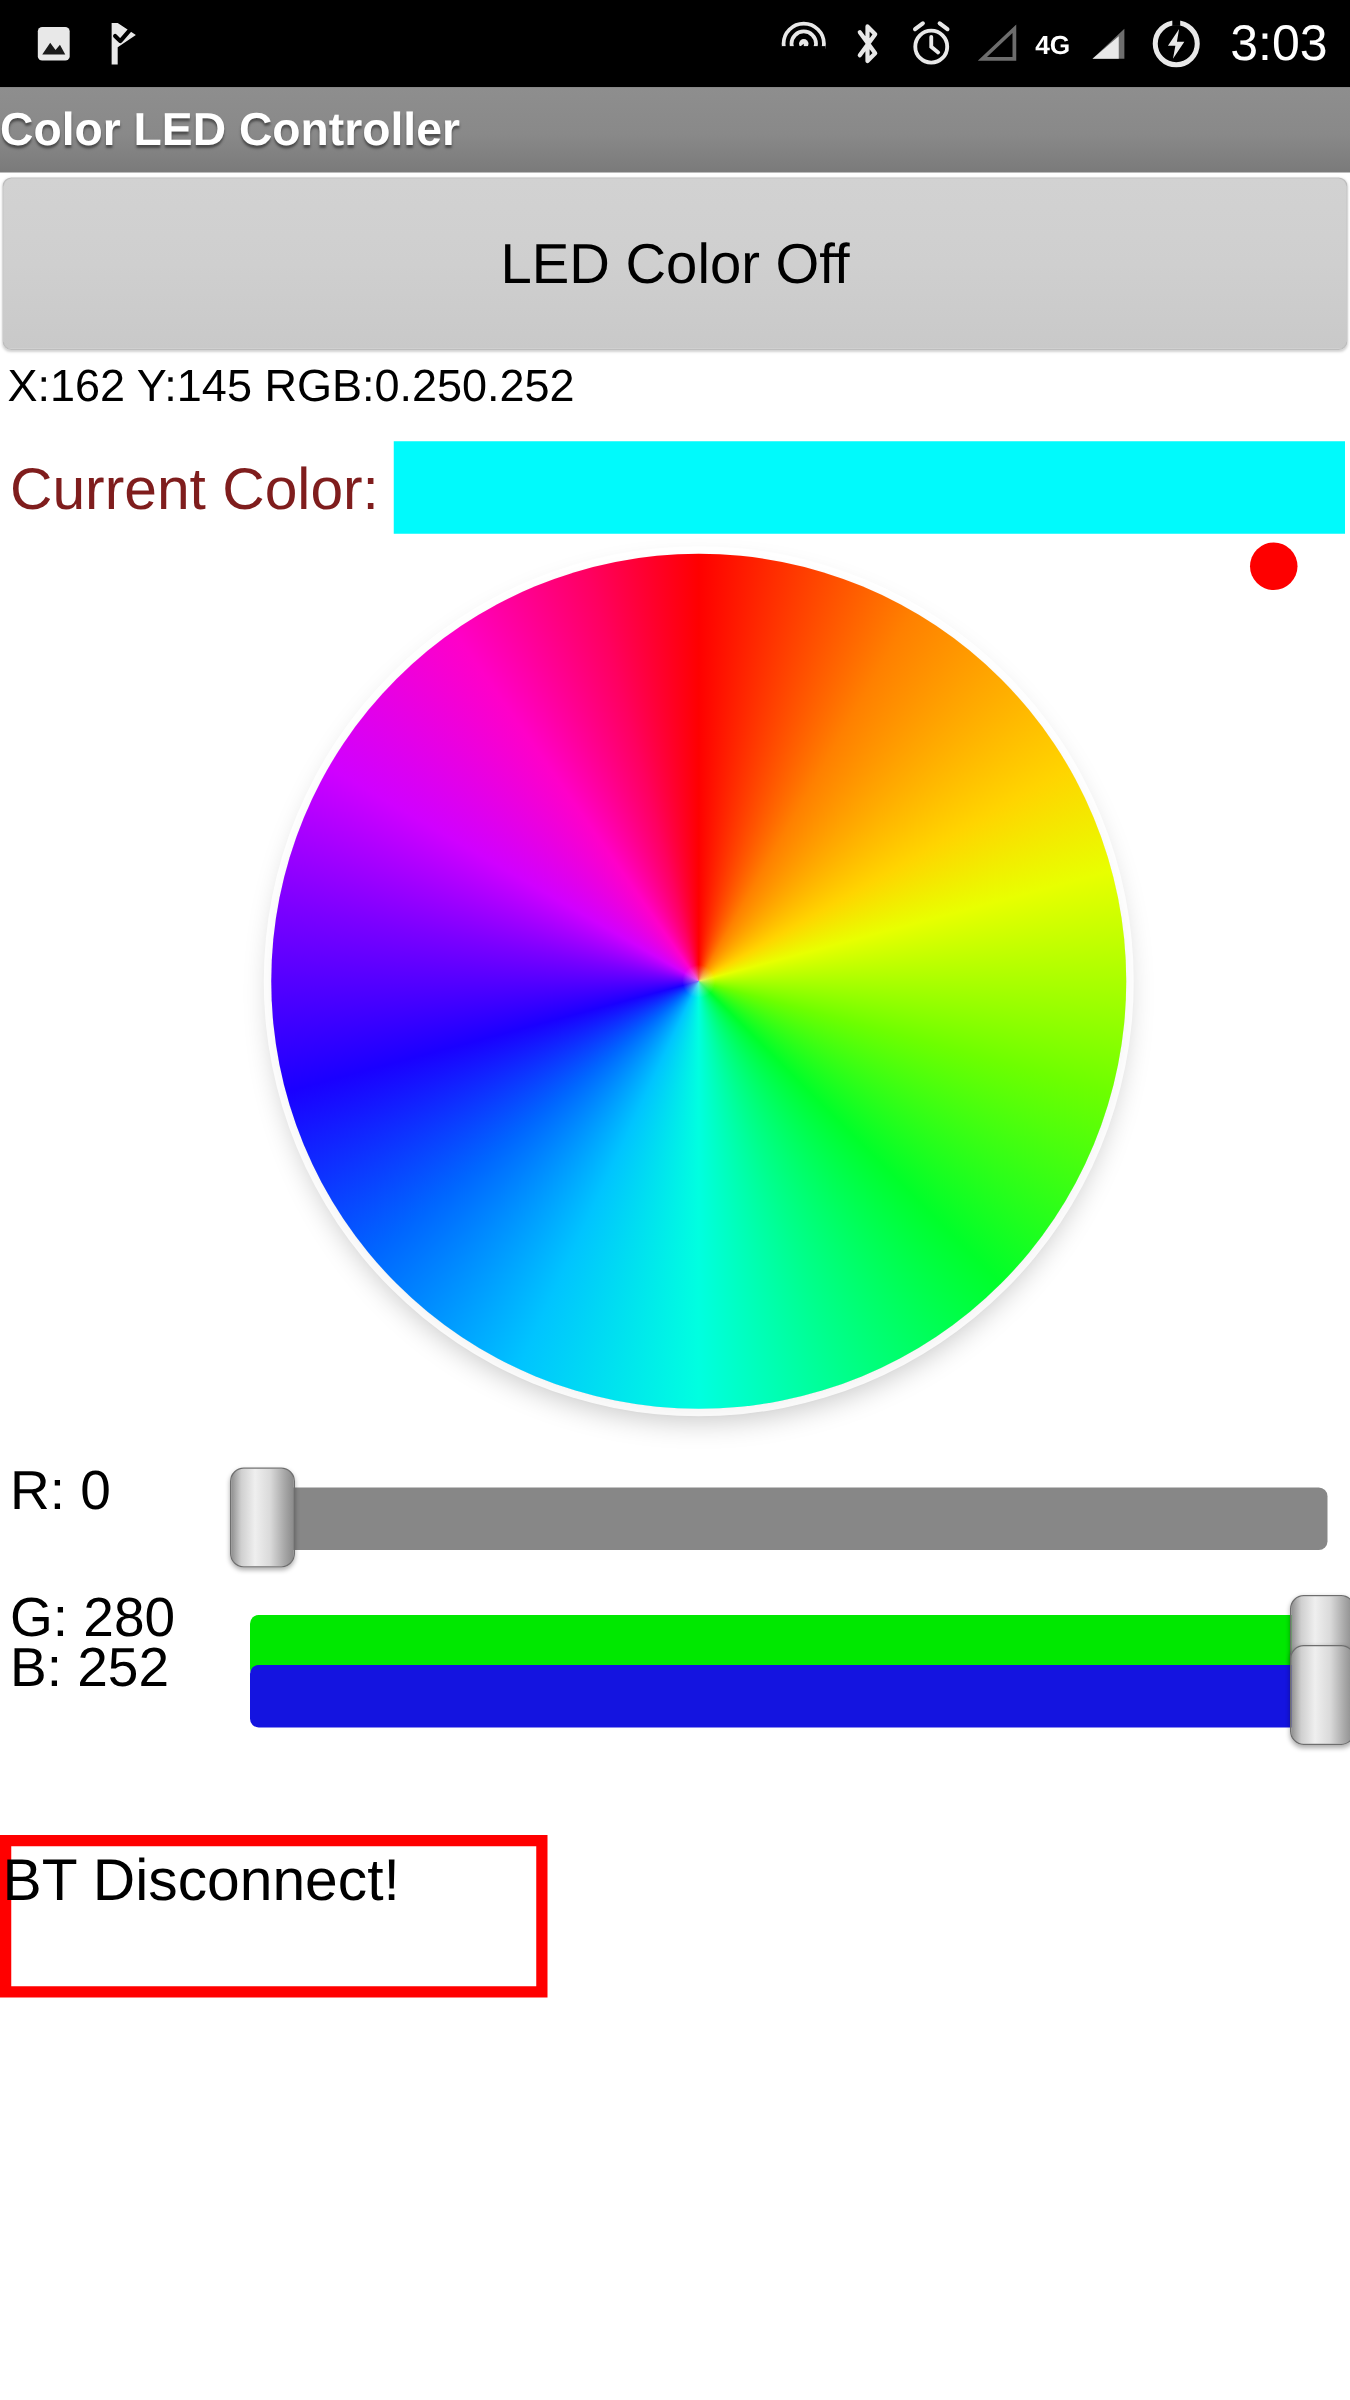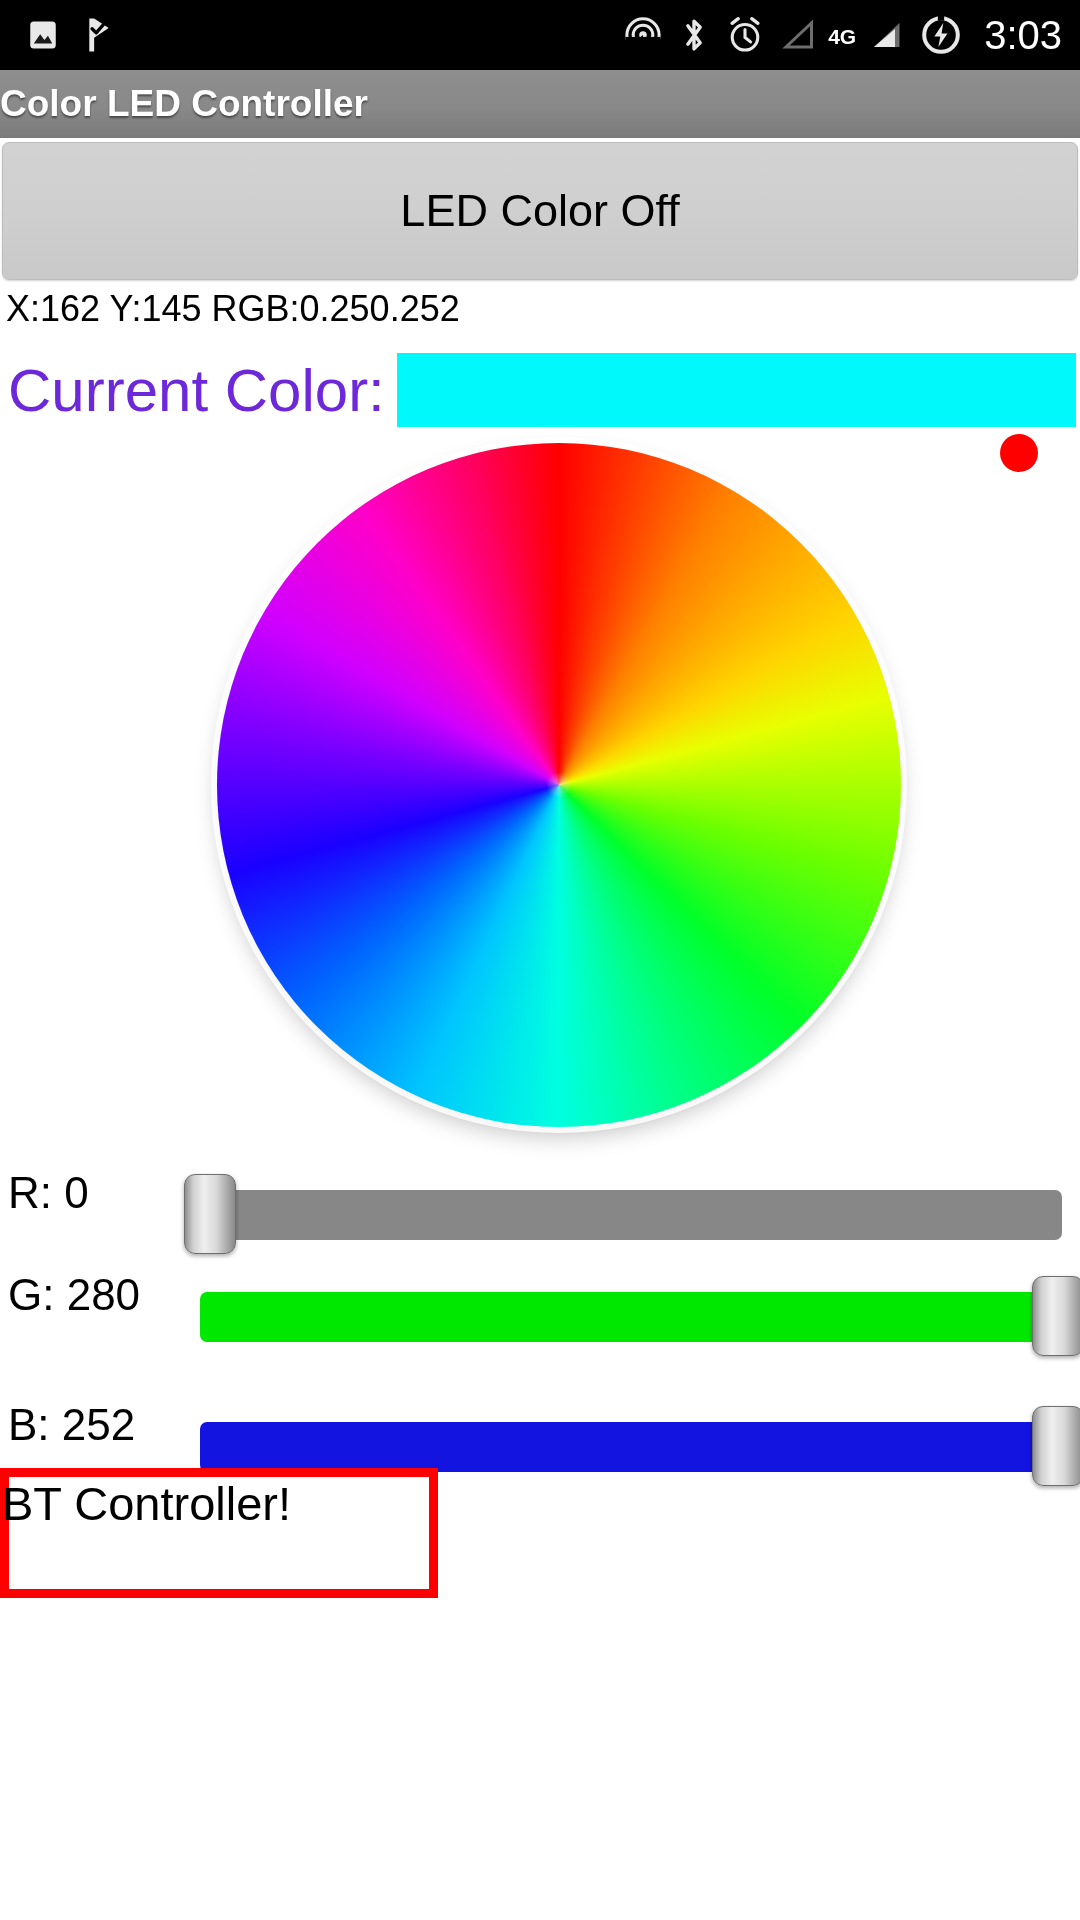--- a/index.html
+++ b/index.html
@@ -123,22 +123,22 @@
   .current-color-row {
     position: absolute;
     left: 0;
     top: 352px;
     width: 1080px;
     height: 76px;
     display: flex;
     align-items: center;
   }
   .current-color-label {
-    font-size: 60px;
-    color: #6d28d9;
+    font-size: 47px;
+    color: #7f1d1d;
     padding-left: 8px;
     white-space: nowrap;
   }
   .color-swatch {
     flex: 1 1 auto;
     height: 74px;
     margin-left: 12px;
     margin-right: 4px;
   }
 
@@ -210,21 +210,21 @@
   
   .slider-row {
     position: absolute;
     left: 0;
     width: 1080px;
     height: 92px;
     display: flex;
   }
   #slider-row-r { top: 1168px; }
   #slider-row-g { top: 1270px; }
-  #slider-row-b { top: 1400px; }
+  #slider-row-b { top: 1310px; }
 
   .slider-label {
     width: 200px;
     font-size: 44px;
     color: #000000;
     padding-left: 8px;
     box-sizing: border-box;
     white-space: nowrap;
   }
   .slider-track-area {
@@ -389,13 +389,13 @@
 
 <div class="slider-row" id="slider-row-b">
   <span class="slider-label">B: 252</span>
   <div class="slider-track-area">
     <div class="slider-track" id="track-b" style="background: rgb(20, 20, 224);"></div>
     <div class="slider-thumb thumb-right"></div>
   </div>
 </div>
 
 <div class="bt-box" style="border-color: rgb(255, 0, 0);"></div>
-<div class="bt-text">BT Controller!</div>
+<div class="bt-text">BT Disconnect!</div>
 
 </body></html>

